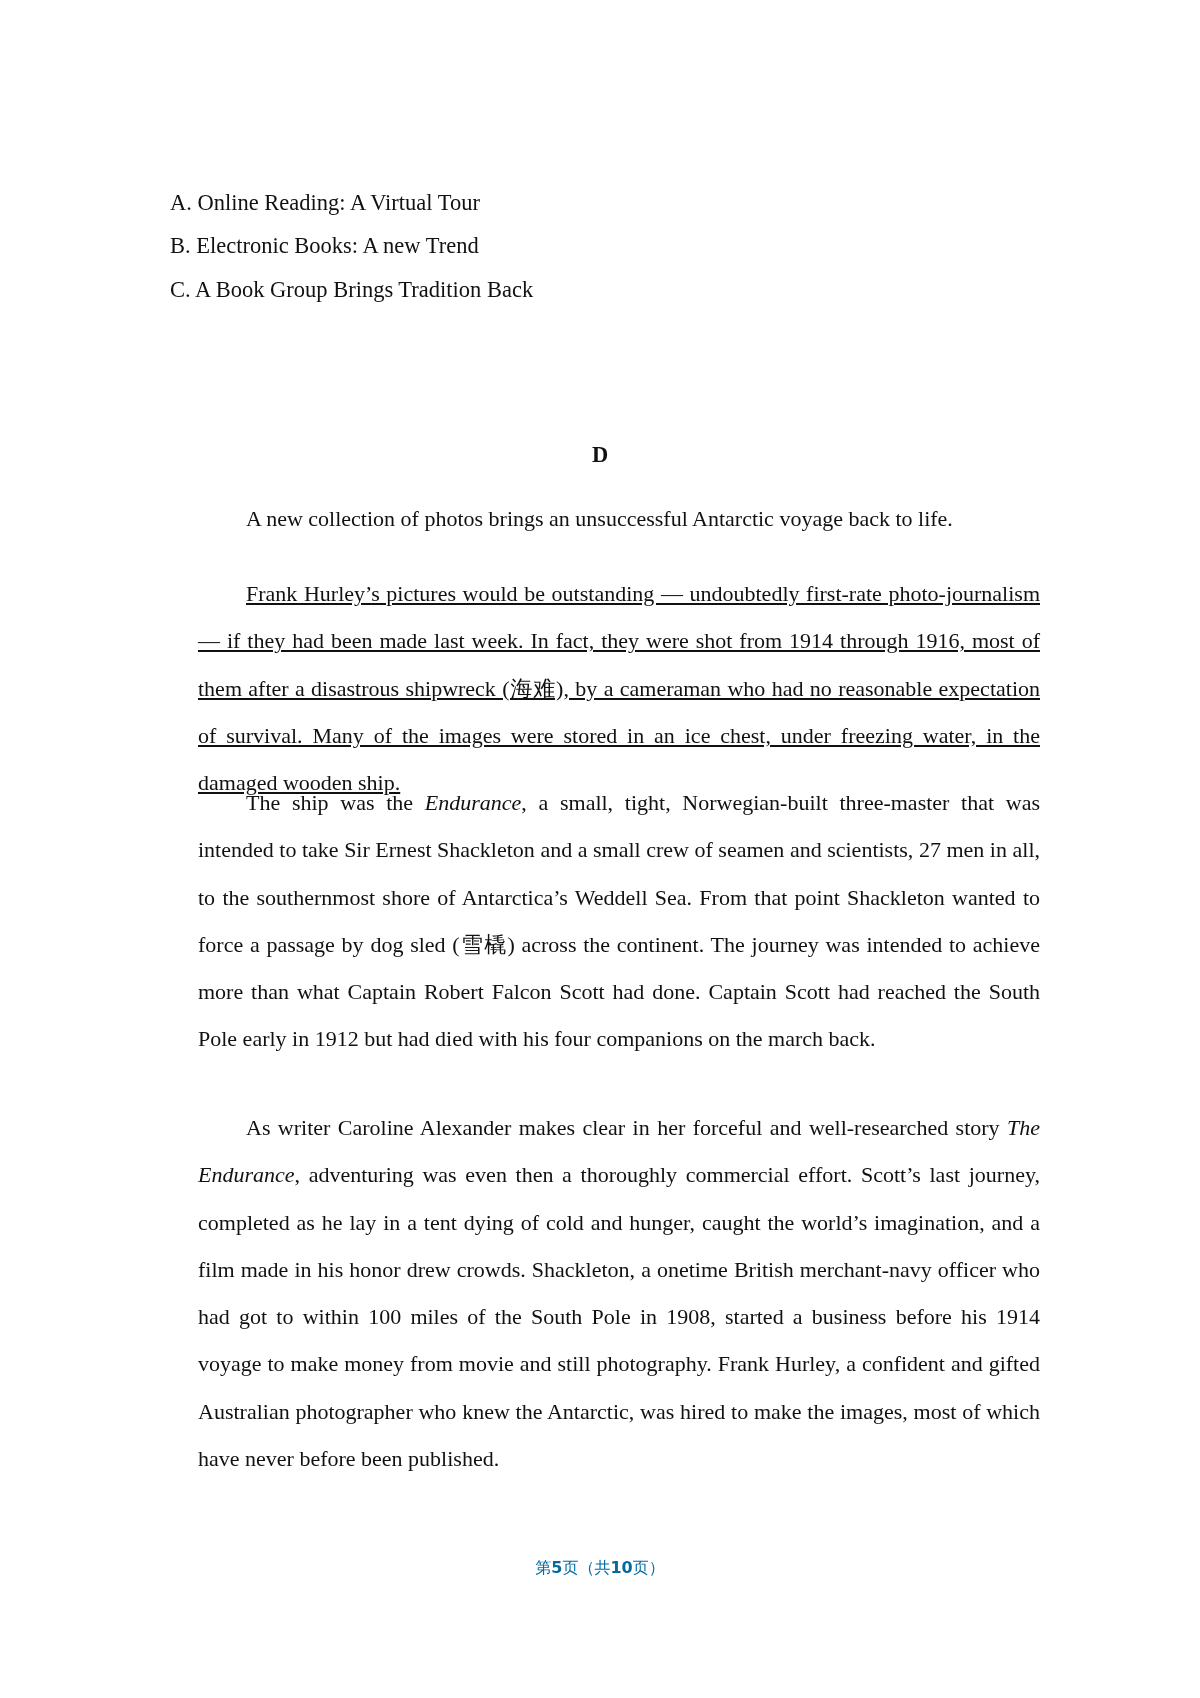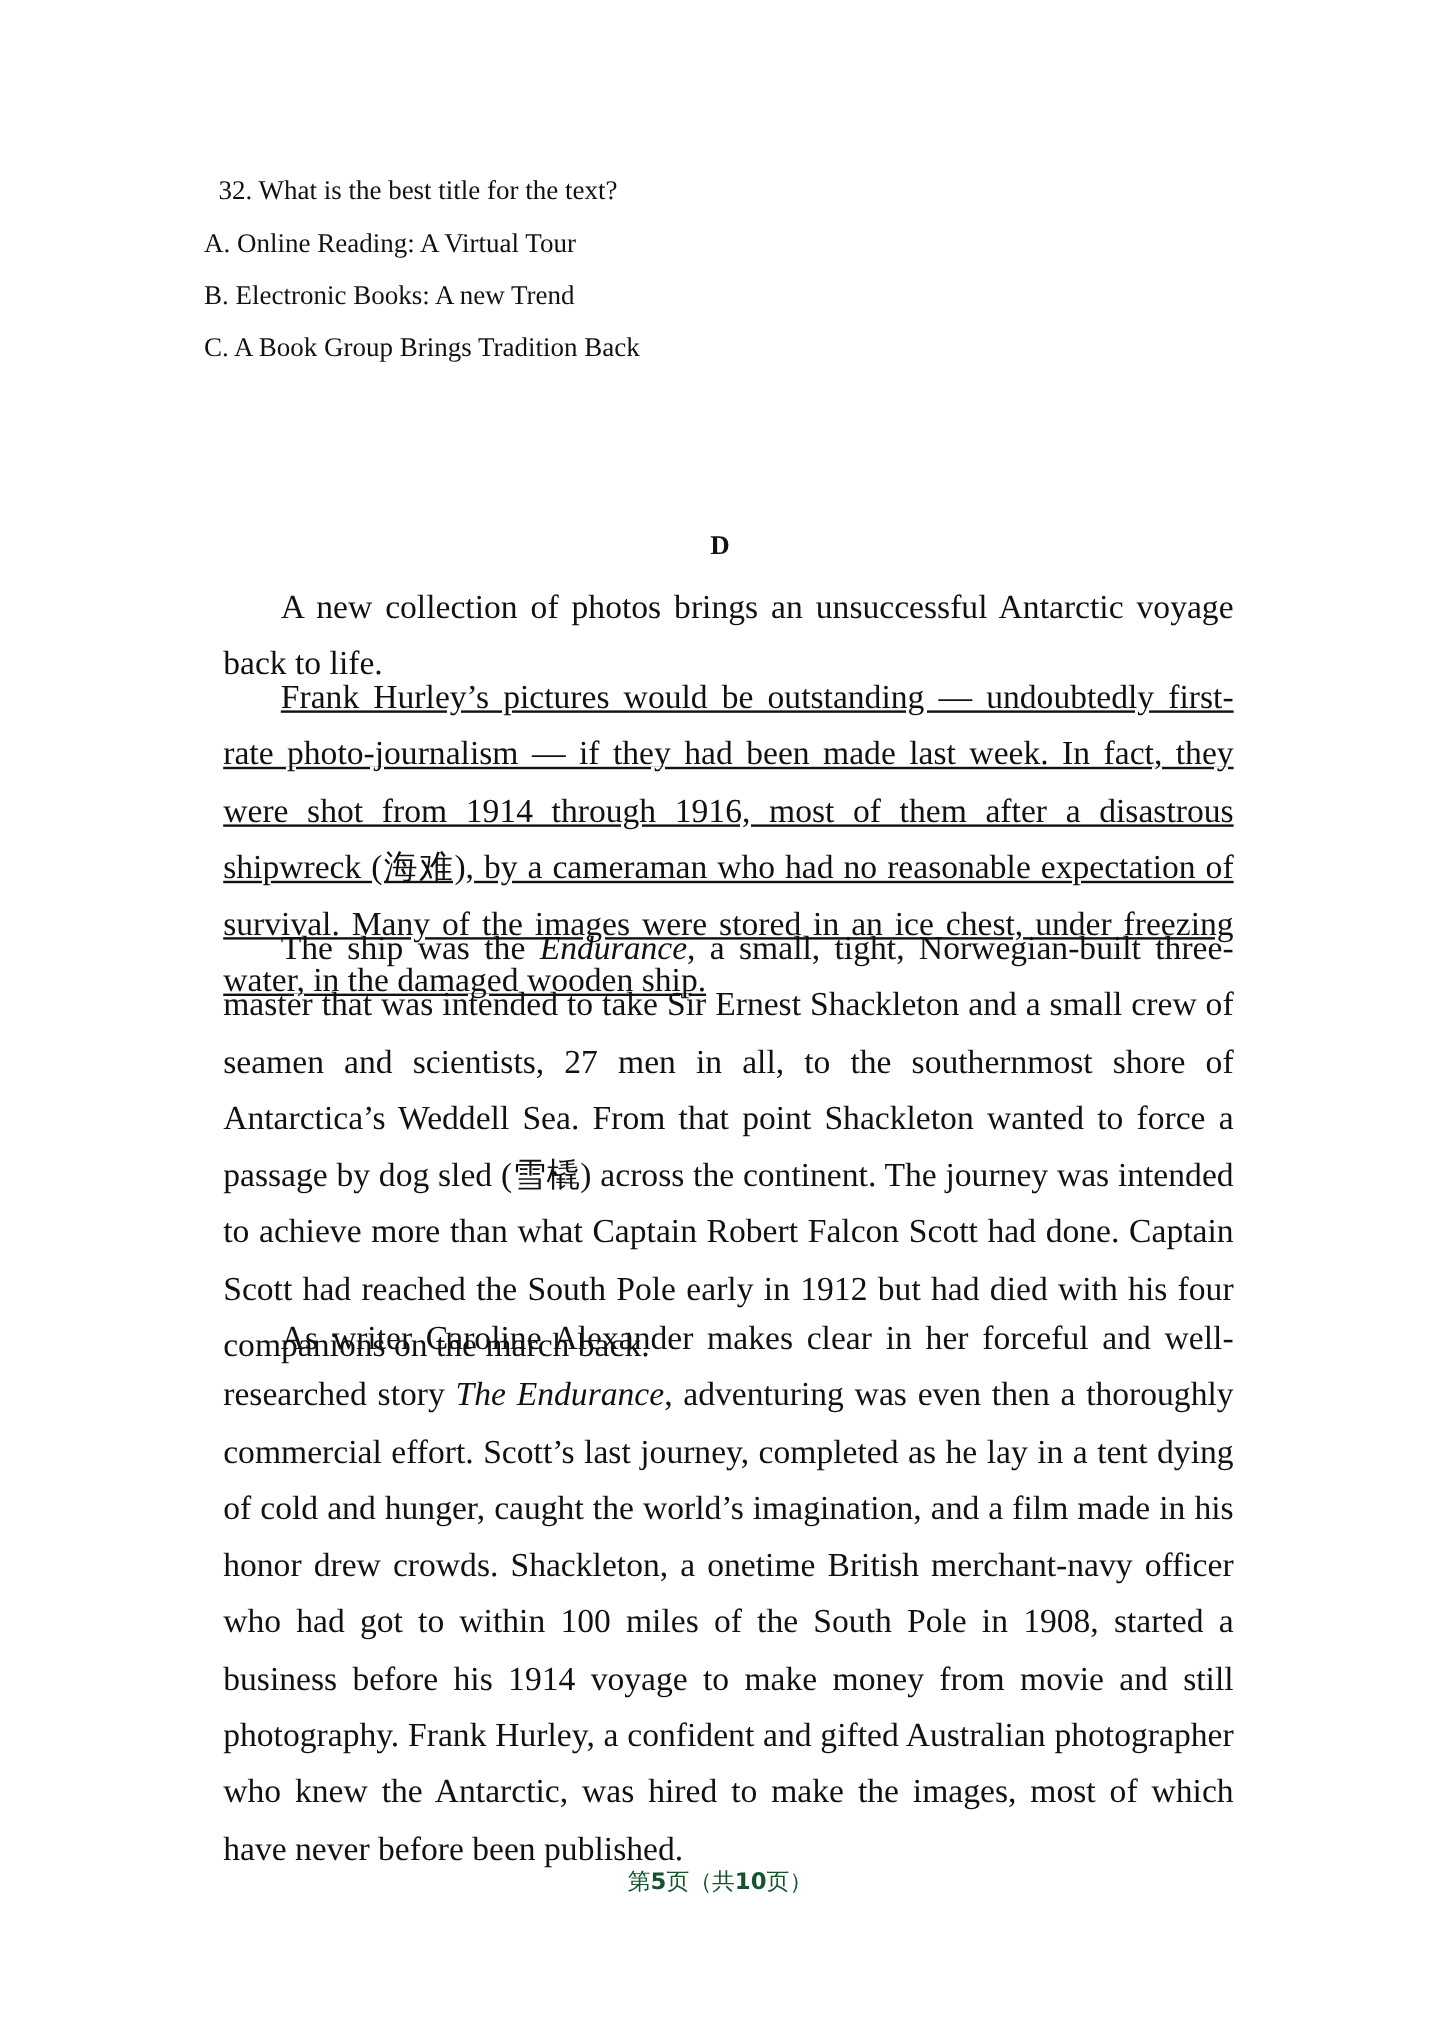--- a/index.html
+++ b/index.html
@@ -37,46 +37,45 @@
       text-align: center;
       top: 440px;
       font-size: 22.5px;
       font-weight: bold;
       line-height: 30px;
     }
     .para {
       position: absolute;
       left: 182px;
       width: 842px;
-      font-size: 28px;
+      font-size: 22px;
       line-height: 47.3px;
       text-align: justify;
       text-indent: 48px;
-      margin: 4px;
+      margin: 16px;
     }
     .para em { font-style: italic; }
     .footer {
       position: absolute;
       left: 0;
       width: 1200px;
       text-align: center;
       top: 1557px;
-      font-size: 19px;
+      font-size: 16px;
       line-height: 22px;
       font-family: "DejaVu Sans", sans-serif;
-      color: #14532d;
+      color: #0369a1;
     }
     .footer b { font-weight: bold; }
   </style>
 </head>
 <body>
 
 <div class="page">
 
-  <div class="line q" style="top:144px;">32. What is the best title for the text?</div>
   <div class="line" style="top:188px;">A. Online Reading: A Virtual Tour</div>
   <div class="line" style="top:275px;">C. A Book Group Brings Tradition Back</div>
   <div class="line" style="top:231px;">B. Electronic Books: A new Trend</div>
 
   <div class="section-title">D</div>
 
   <p class="para" style="top:479px;">
     <span>A new collection of photos brings an unsuccessful Antarctic voyage back to life.</span>
   </p>
 

